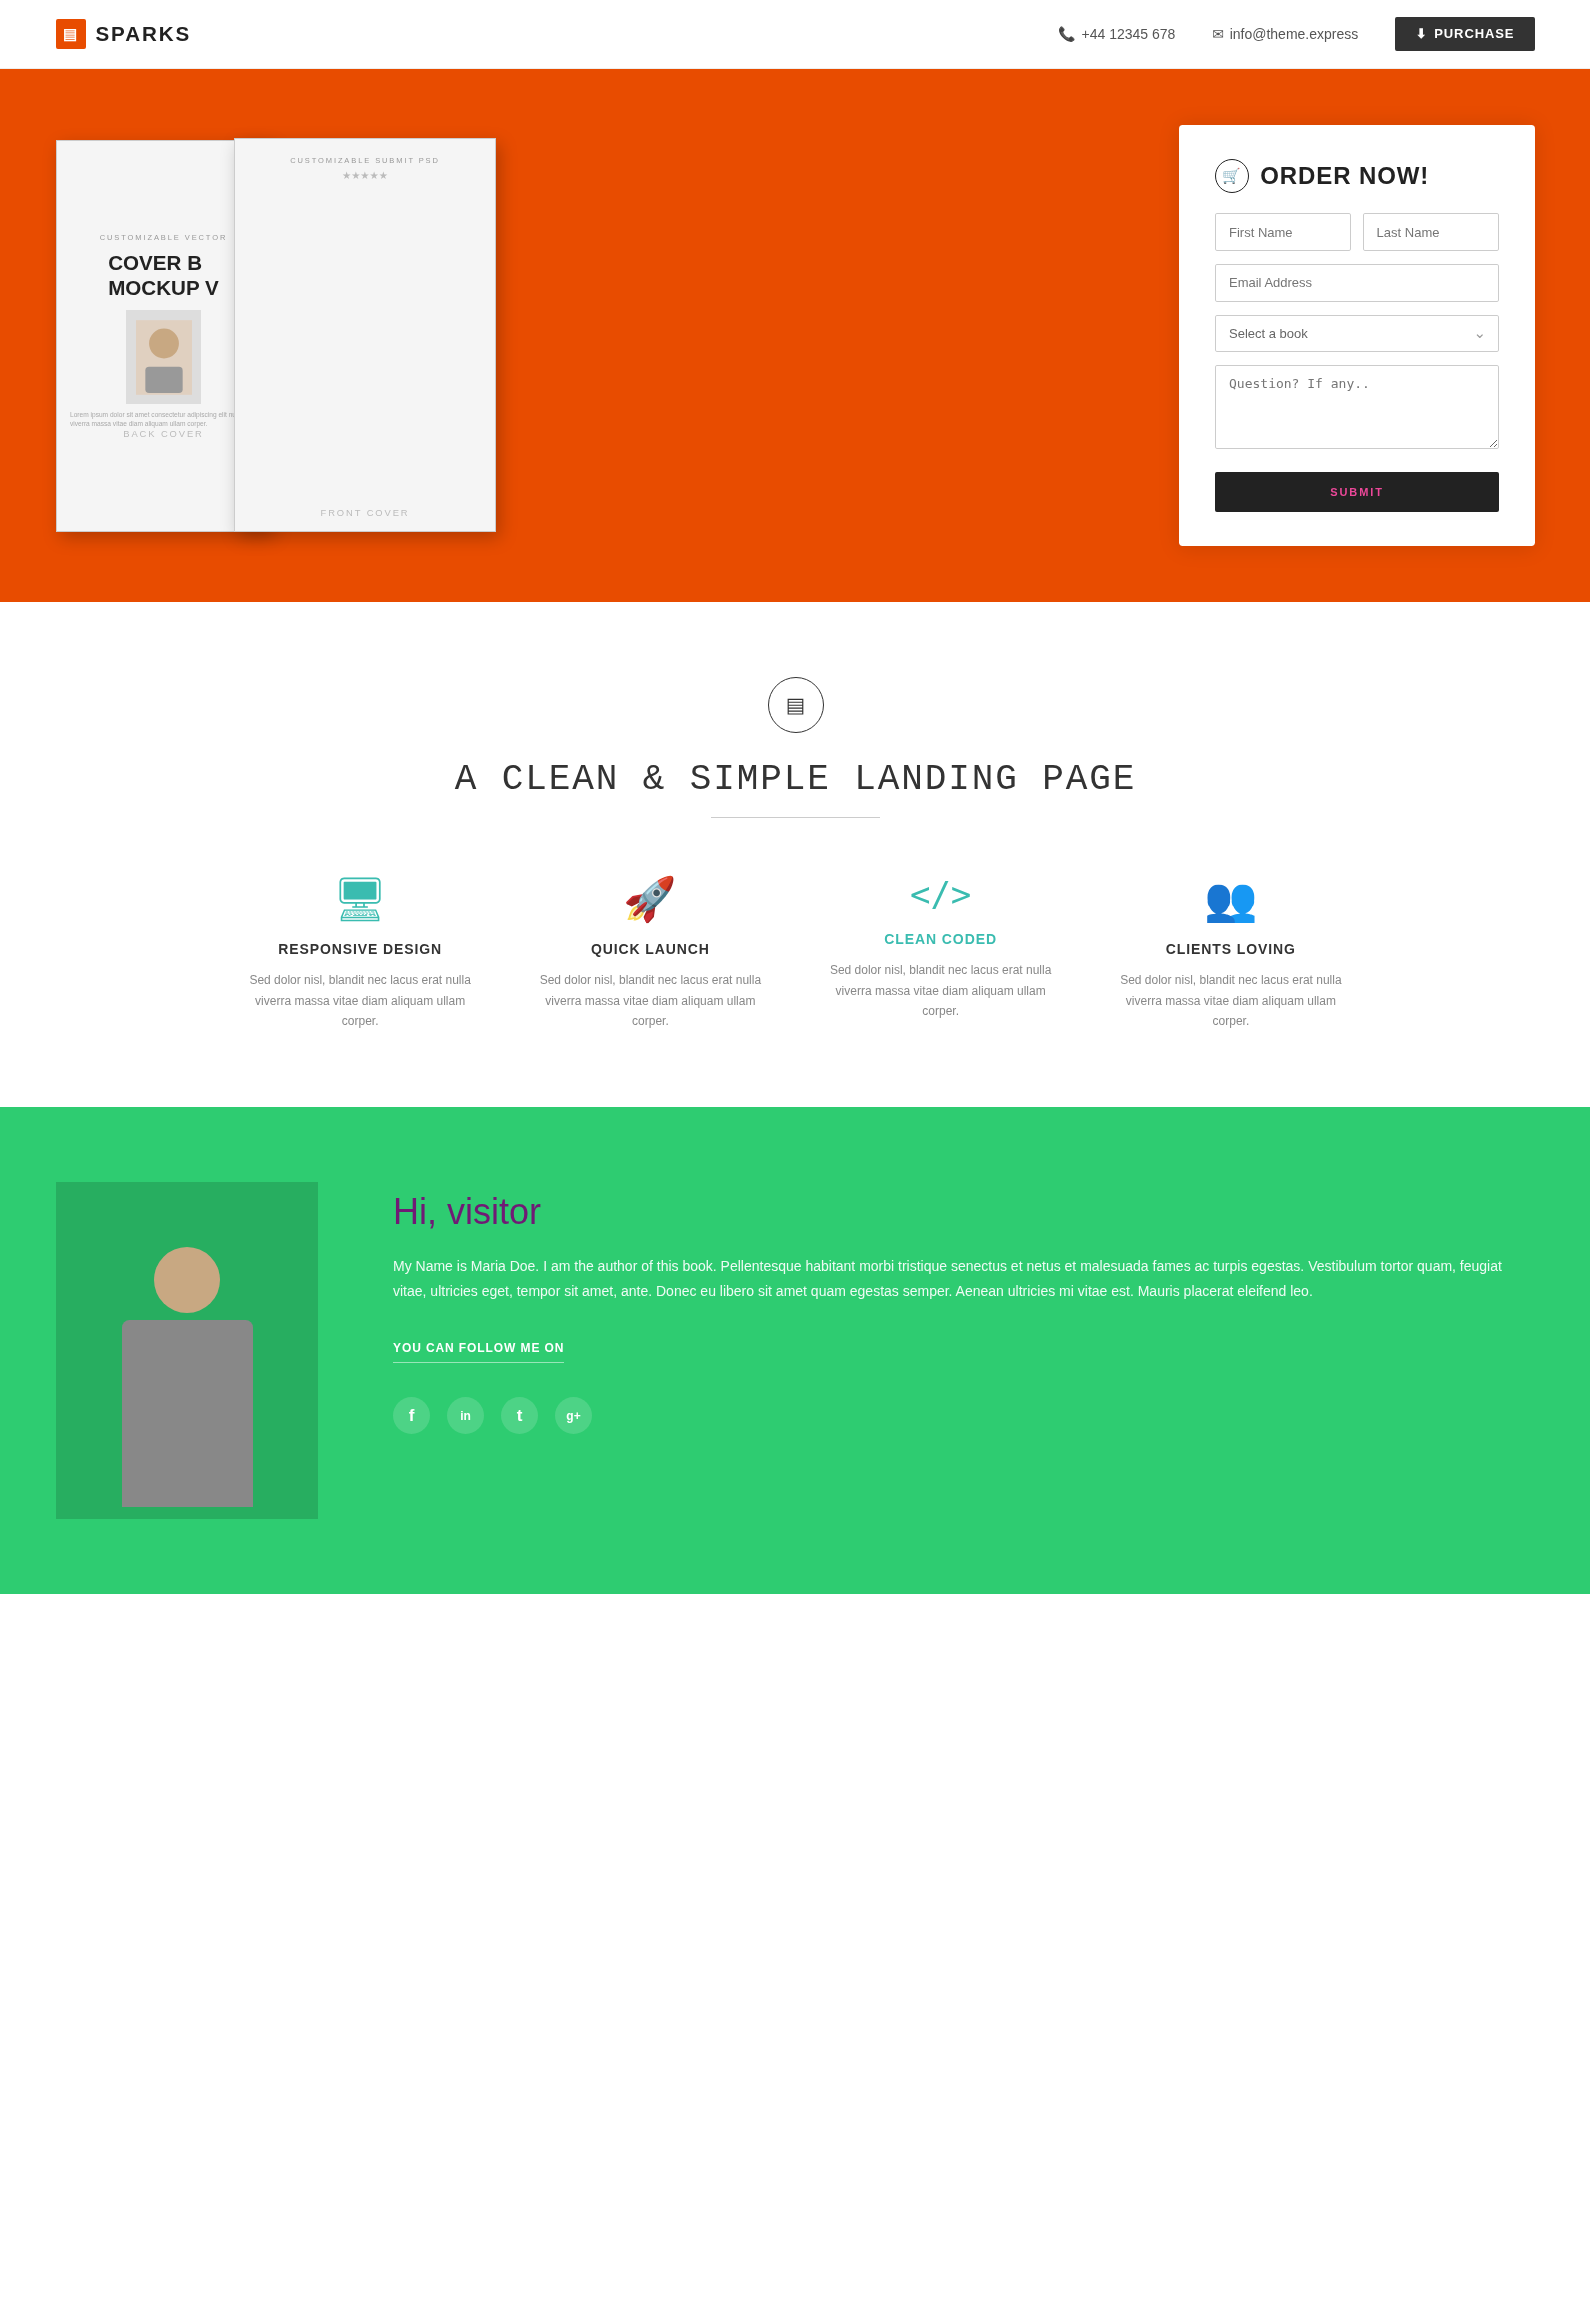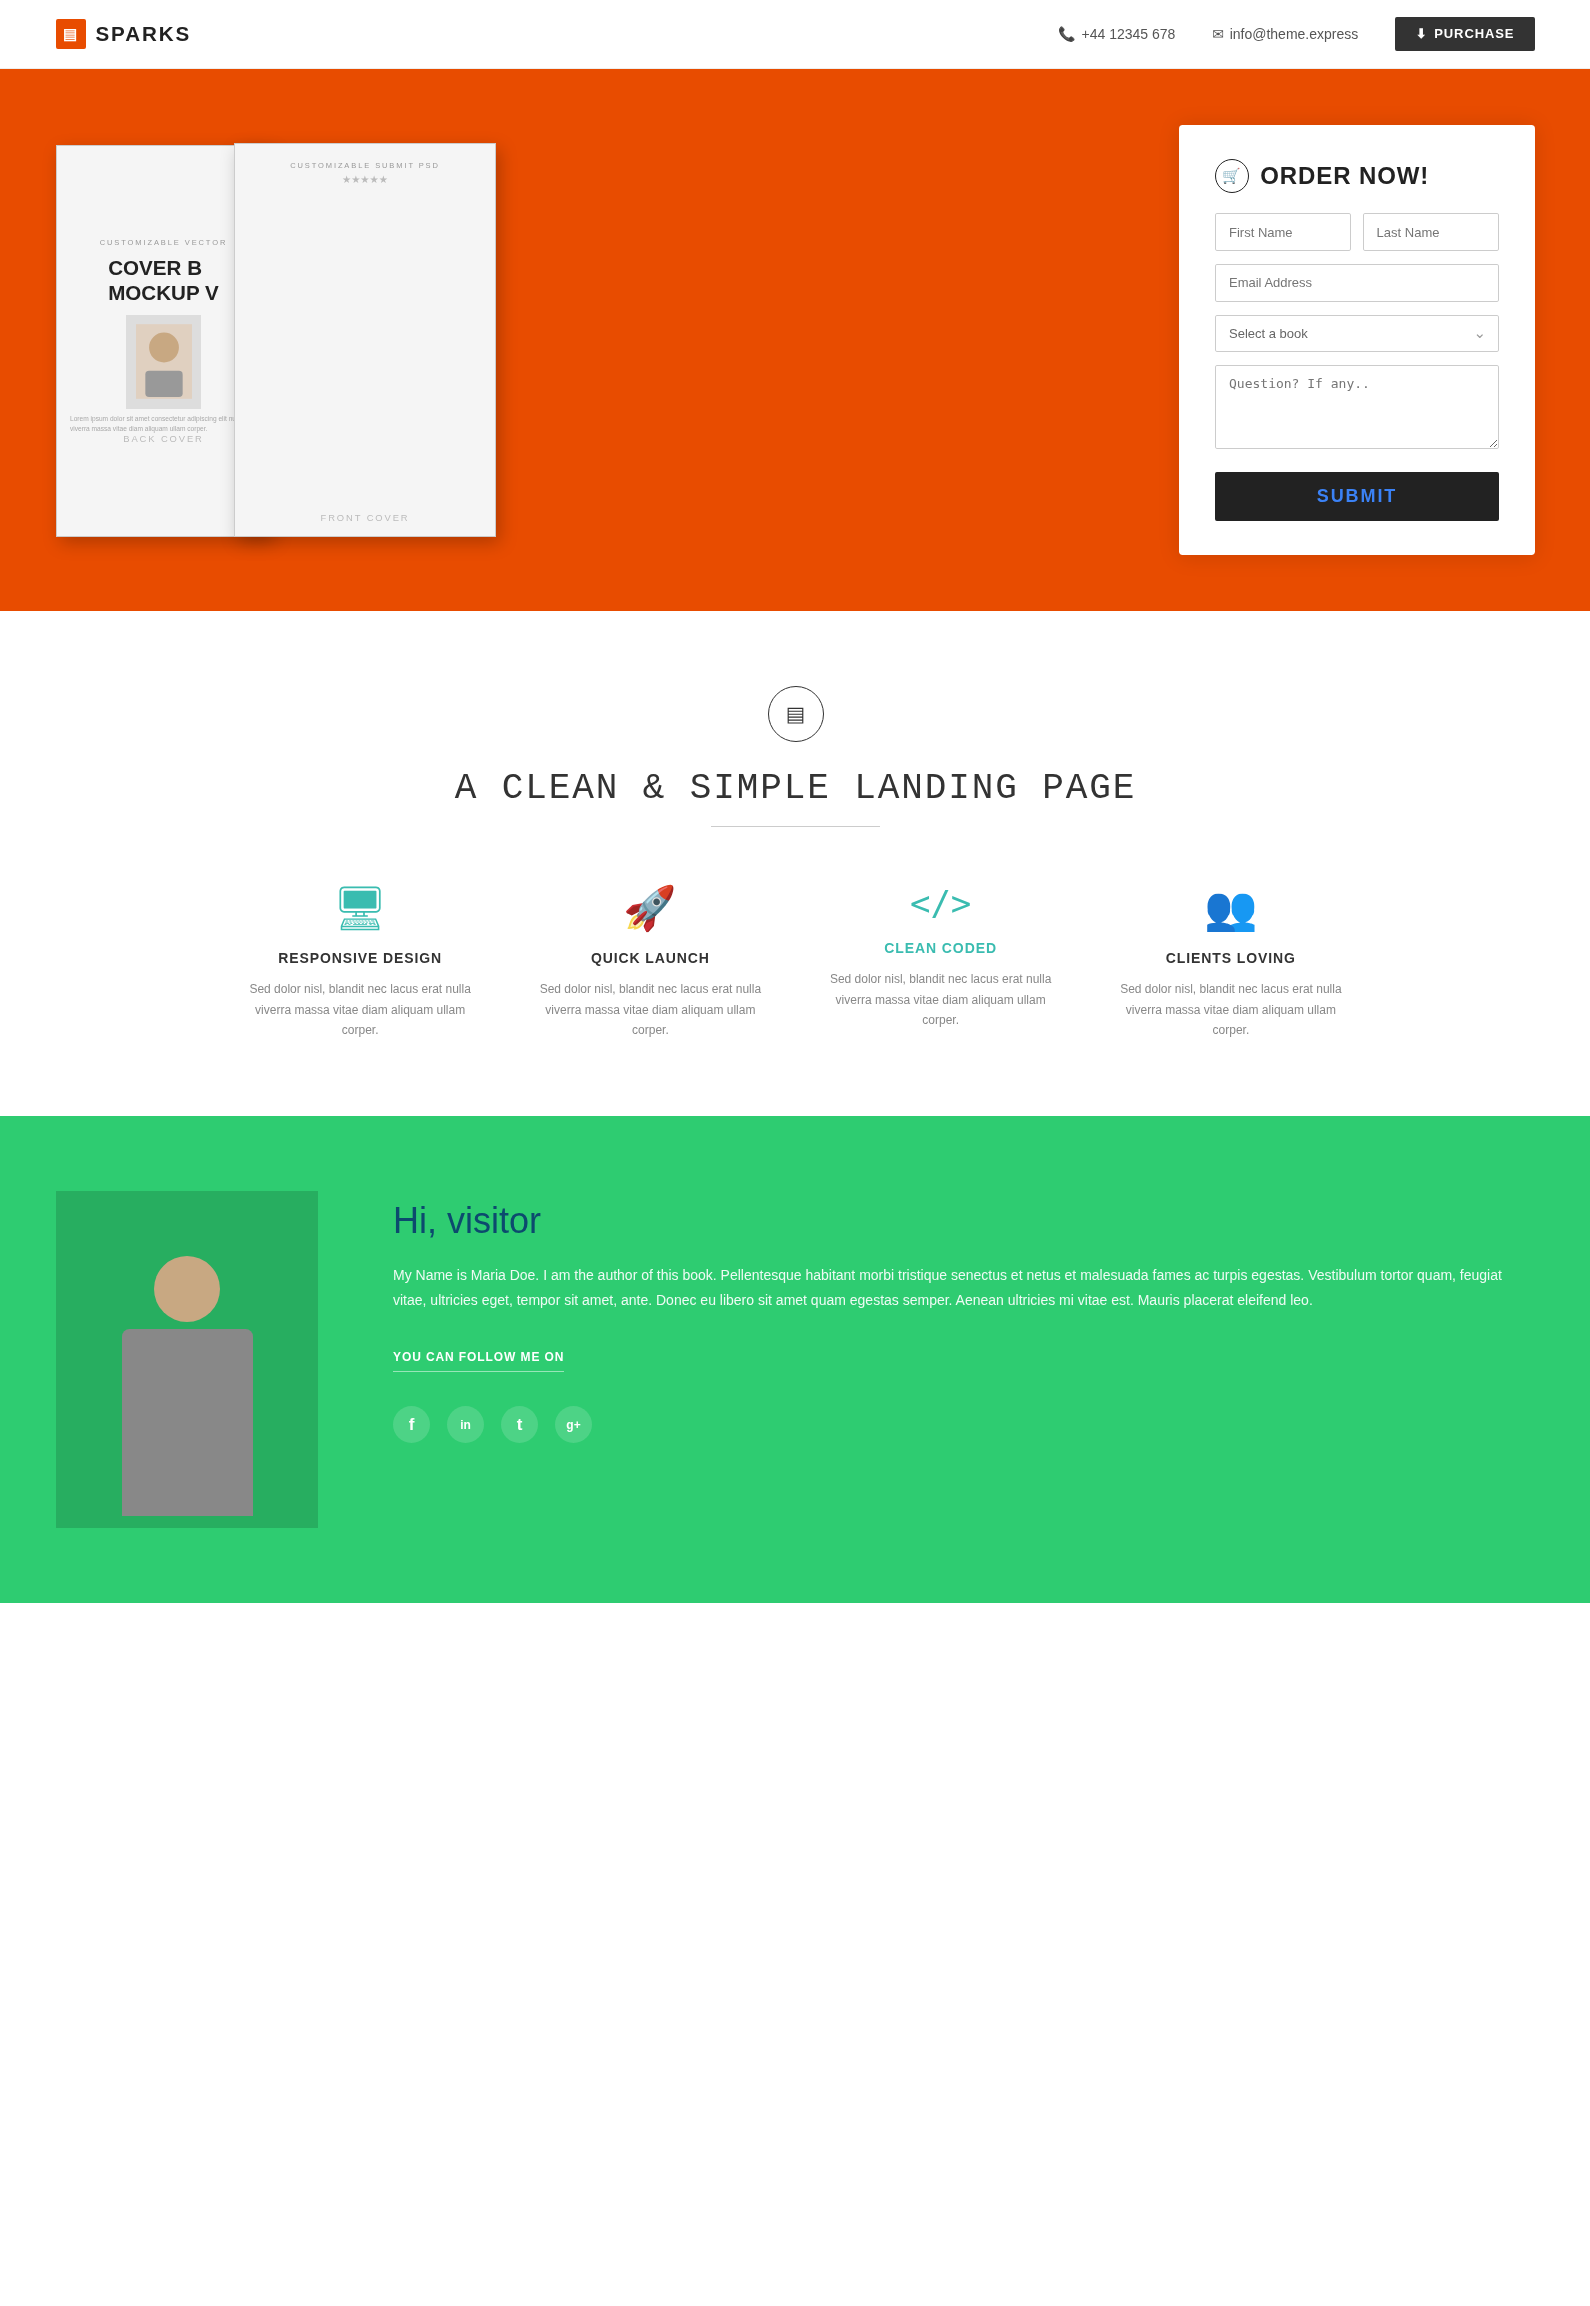--- a/index.html
+++ b/index.html
@@ -184,24 +184,24 @@
       border-radius: 1.9px;
       font-size: 13px;
       color: #888;
       resize: both;
       height: 84px;
       outline: none;
     }
     .submit-btn {
       width: 100%;
       background: #222;
-      color: #3b82f6;
+      color: #ec4899;
       border: none;
       padding: 14px;
-      font-size: 18px;
+      font-size: 11px;
       font-weight: 900;
       letter-spacing: 1.9px;
       cursor: pointer;
       margin-top: 9.4px;
       border-radius: 1.9px;
     }
 
     
     .features {
       background: #fff;
@@ -303,21 +303,21 @@
       background: #888;
       border-radius: 7.5px 7.5px 0 0;
     }
     .author-content {
       flex: 1;
       padding-top: 9.4px;
     }
     .author-greeting {
       font-size: 36px;
       font-weight: 300;
-      color: #0c4a6e;
+      color: #701a75;
       margin-bottom: 20.6px;
     }
     .author-bio {
       font-size: 14px;
       color: rgba(255,255,255,0.92);
       line-height: 1.8;
       margin-bottom: 34px;
     }
     .follow-label {
       font-size: 12px;

